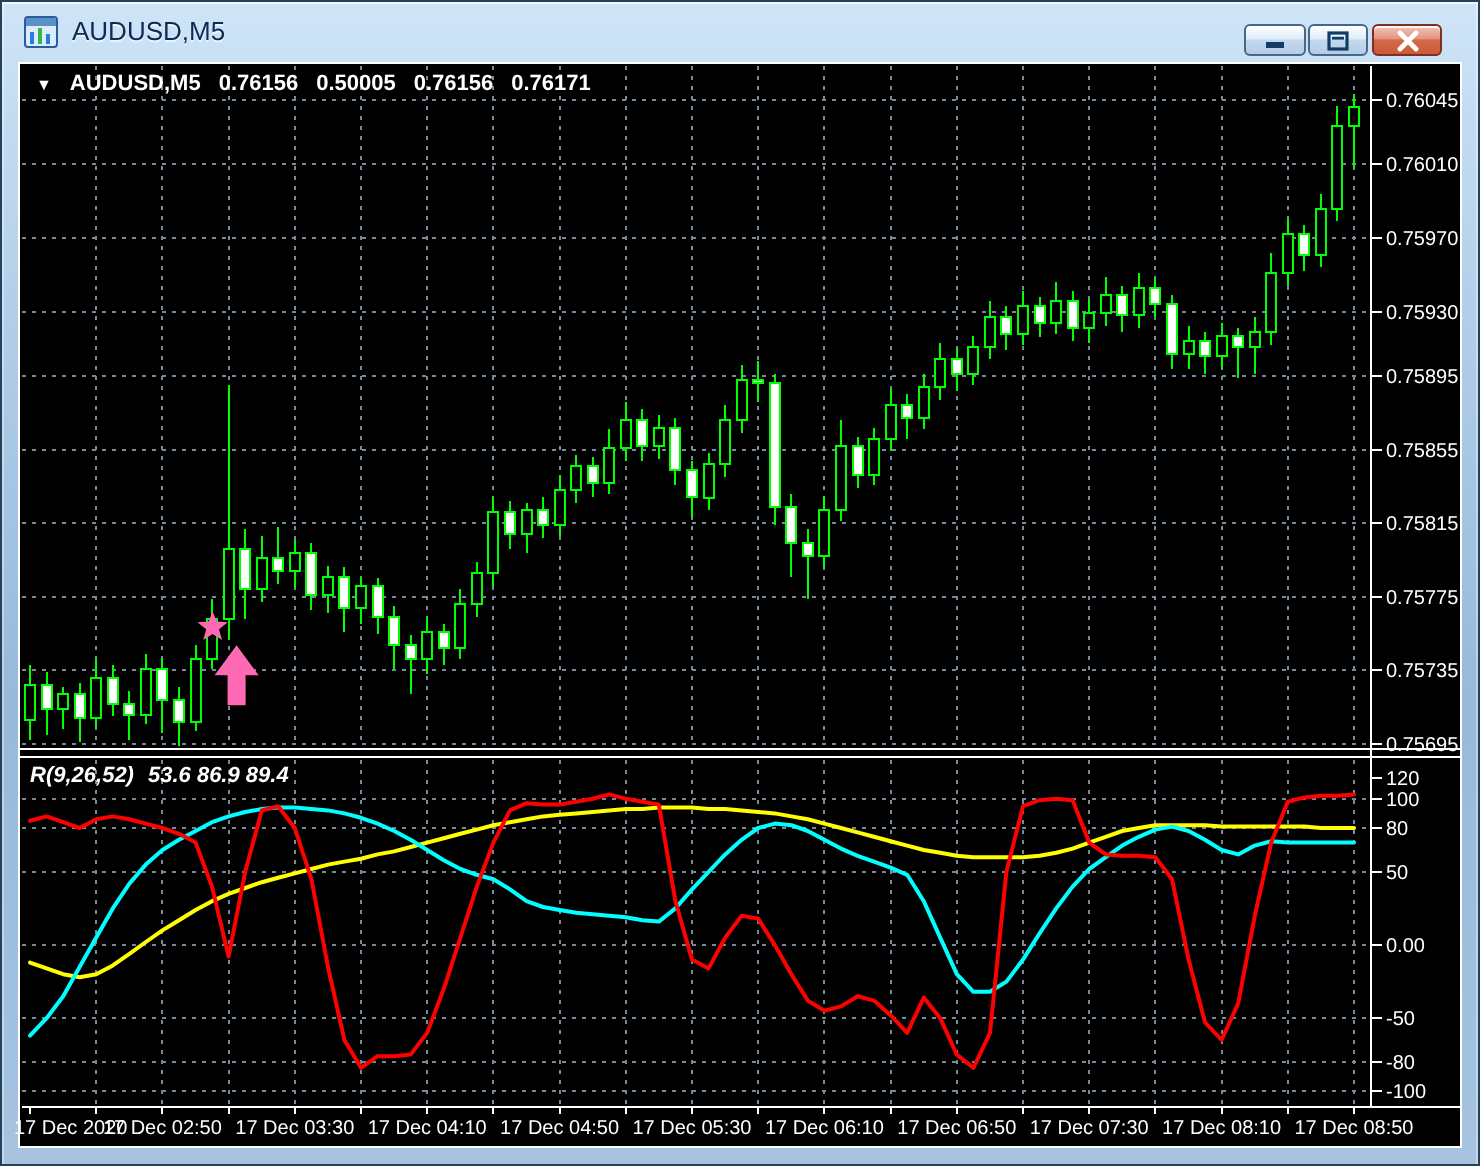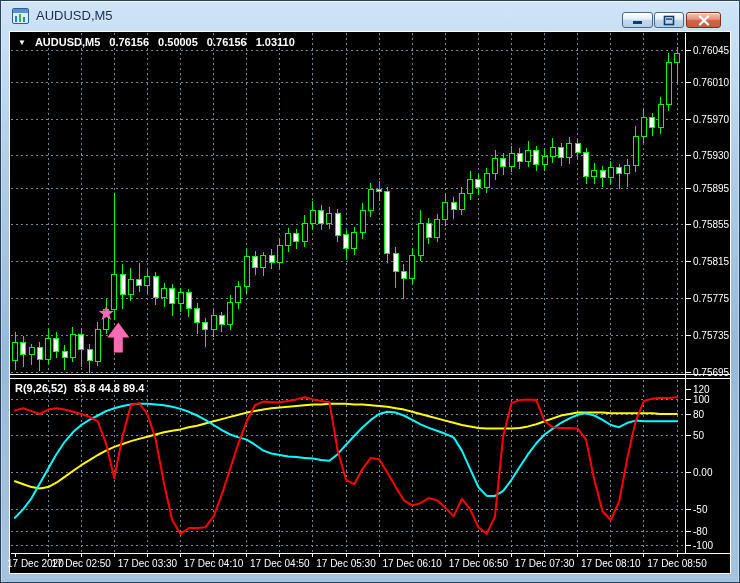--- a/index.html
+++ b/index.html
@@ -20,21 +20,21 @@
     box-shadow:inset 0 1px 0 rgba(255,255,255,.9);padding:0;display:flex;align-items:center;justify-content:center;}
   .btn-min{left:621px;width:31px;}
   .btn-max{left:653px;width:30px;}
   .btn-close{left:685px;width:35px;border-color:#7e2f1d;
     background:linear-gradient(180deg,#f4c3b4 0%,#e49580 45%,#d5684a 50%,#c95a3c 100%);}
   .client{position:absolute;left:8px;top:30px;width:722px;height:543px;background:#000;border:1px solid #ffffff;}
   svg.chart-svg{position:absolute;left:0;top:0;width:740px;height:583px;pointer-events:none;}
   .overlay{position:absolute;color:#fff;font-size:11px;font-weight:600;white-space:nowrap;}
   .ohlc-row{left:17px;top:35px;display:flex;gap:9px;align-items:center;}
   .ohlc-row .tri{font-size:8px;line-height:11px;}
-  .osc-label-row{left:14px;top:381px;display:flex;gap:7px;}
+  .osc-label-row{left:14px;top:381px;display:flex;gap:7px;font-style:italic;}
 </style>
 </head>
 <body>
 
 <div class="window">
 
   <div class="titlebar">
     <svg class="app-icon" viewBox="0 0 17 16">
       <rect x="0.5" y="0.5" width="16" height="15" rx="1.5" fill="#dcecfa" stroke="#2a5d9e"></rect>
       <rect x="1" y="1" width="15" height="4" fill="#5a92c8"></rect>
@@ -375,21 +375,21 @@
         <text x="676.0" y="566" text-anchor="middle">17 Dec 08:50</text>
       </g>
     </svg>
 
   <div class="overlay ohlc-row">
     <span class="tri">▼</span>
     <span>AUDUSD,M5</span>
     <span>0.76156</span>
     <span>0.50005</span>
     <span>0.76156</span>
-    <span>1.03110</span>
+    <span>0.76171</span>
   </div>
 
   <div class="overlay osc-label-row">
     <span>R(9,26,52)</span>
-    <span>83.8 44.8 89.4</span>
+    <span>53.6 86.9 89.4</span>
   </div>
 
 </div>
 
 </body></html>

